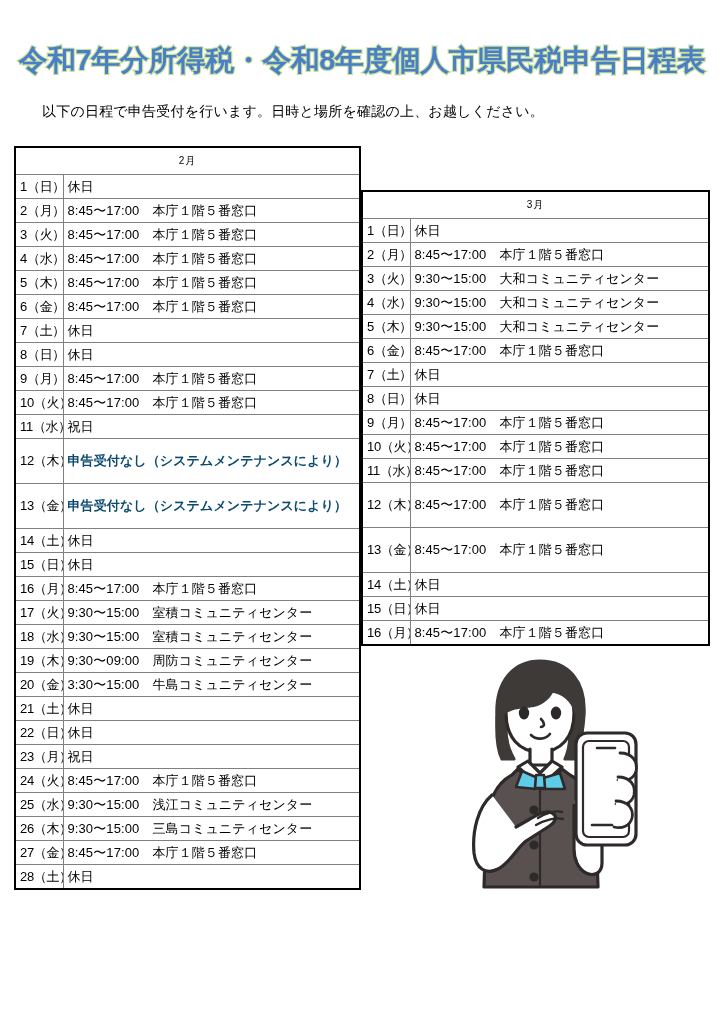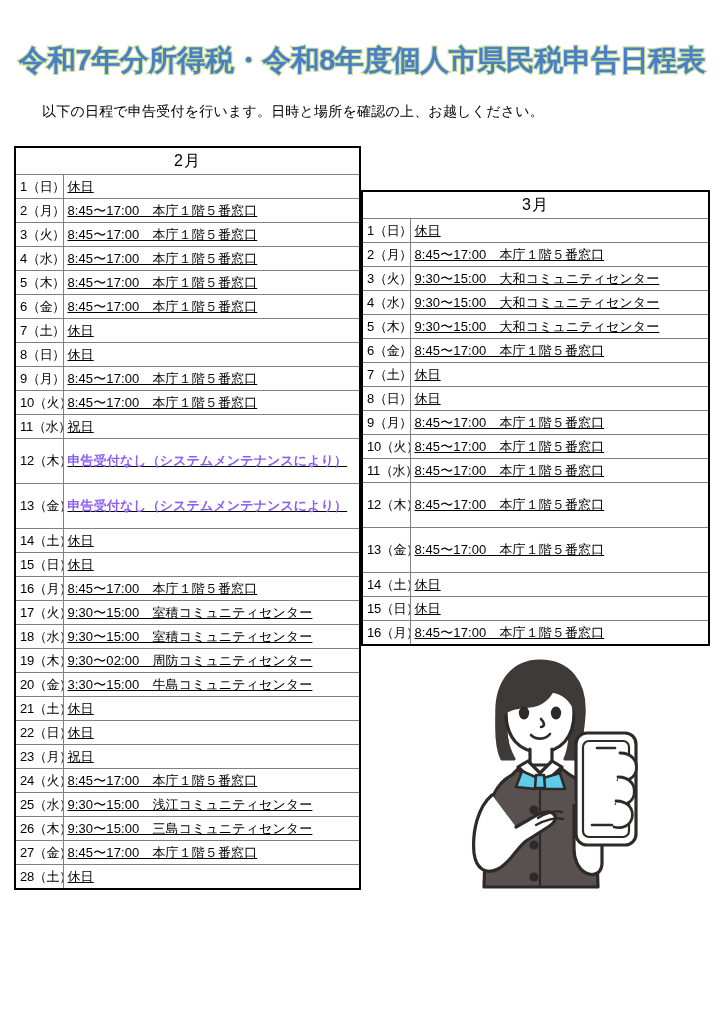--- a/index.html
+++ b/index.html
@@ -60,47 +60,46 @@
   .sched-table td, .sched-table th {
     border: 1px solid #808080;
     padding: 0 4px;
     vertical-align: middle;
     font-weight: normal;
     line-height: 1.35;
     overflow: hidden;
   }
   .sched-table .month-head {
     text-align: center;
-    font-size: 16px;
+    font-size: 10px;
     height: 26px;
     border-top: 2px solid #000;
     border-left: 2px solid #000;
     border-right: 2px solid #000;
     letter-spacing: 1px;
   }
   .col-date { width: 48px; }
   .sched-table tbody td.date-cell {
     text-align: left;
     border-left: 2px solid #000;
     white-space: nowrap;
     letter-spacing: -0.3px;
   }
   .sched-table tbody td.info-cell {
     text-align: left;
     border-right: 2px solid #000;
     letter-spacing: 0.1px;
-    text-decoration: underline;
   }
   .sched-table tbody tr td { height: 23px; }
   .sched-table tbody tr.tall td { height: 44px; }
   .sched-table tbody tr:last-child td {
     border-bottom: 2px solid #000;
   }
   .alert-text {
-    color: #8b5cf6;
+    color: #0c4a6e;
     font-weight: bold;
     line-height: 1.35;
     display: block;
   }
 
   
   #illustration {
     position: absolute;
     left: 452px;
     top: 655px;
@@ -199,21 +198,21 @@
       <tr>
         <td class="date-cell">17（火）</td>
         <td class="info-cell">9:30〜15:00　室積コミュニティセンター</td>
       </tr>
       <tr>
         <td class="date-cell">18（水）</td>
         <td class="info-cell">9:30〜15:00　室積コミュニティセンター</td>
       </tr>
       <tr>
         <td class="date-cell">19（木）</td>
-        <td class="info-cell">9:30〜02:00　周防コミュニティセンター</td>
+        <td class="info-cell">9:30〜09:00　周防コミュニティセンター</td>
       </tr>
       <tr>
         <td class="date-cell">20（金）</td>
         <td class="info-cell">3:30〜15:00　牛島コミュニティセンター</td>
       </tr>
       <tr>
         <td class="date-cell">21（土）</td>
         <td class="info-cell">休日</td>
       </tr>
       <tr>

